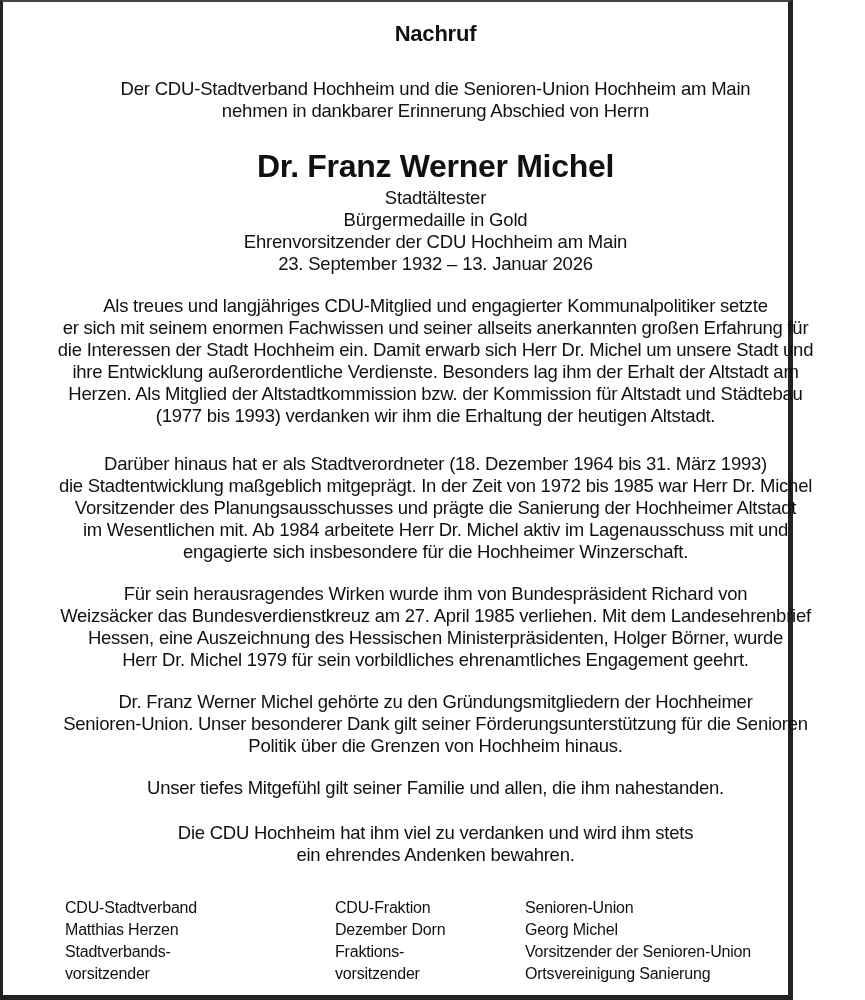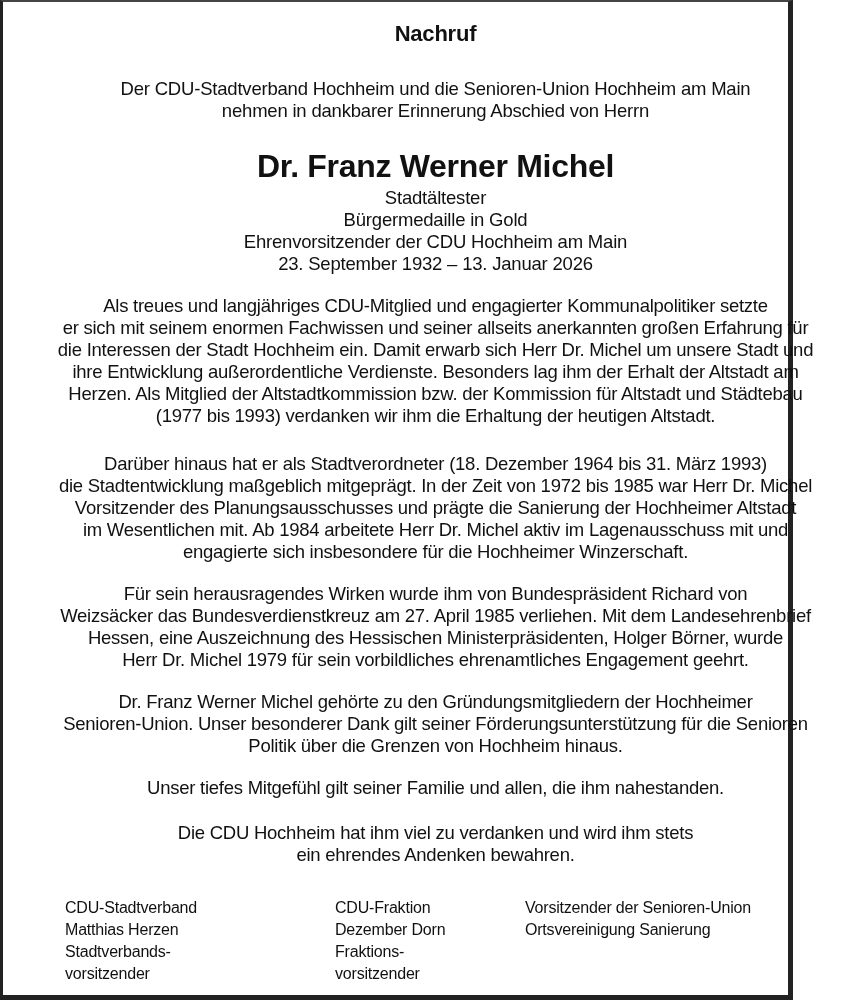--- a/index.html
+++ b/index.html
@@ -153,17 +153,19 @@
   </div>
 
   <div class="sig sig2">
     <div>CDU-Fraktion</div>
     <div>Dezember Dorn</div>
     <div>Fraktions-</div>
     <div>vorsitzender</div>
   </div>
 
   <div class="sig sig3">
+    <div>Senioren-Union</div>
+    <div>Georg Michel</div>
     <div>Vorsitzender der Senioren-Union</div>
     <div>Ortsvereinigung Sanierung</div>
   </div>
 
 </div>
 
 </body></html>

